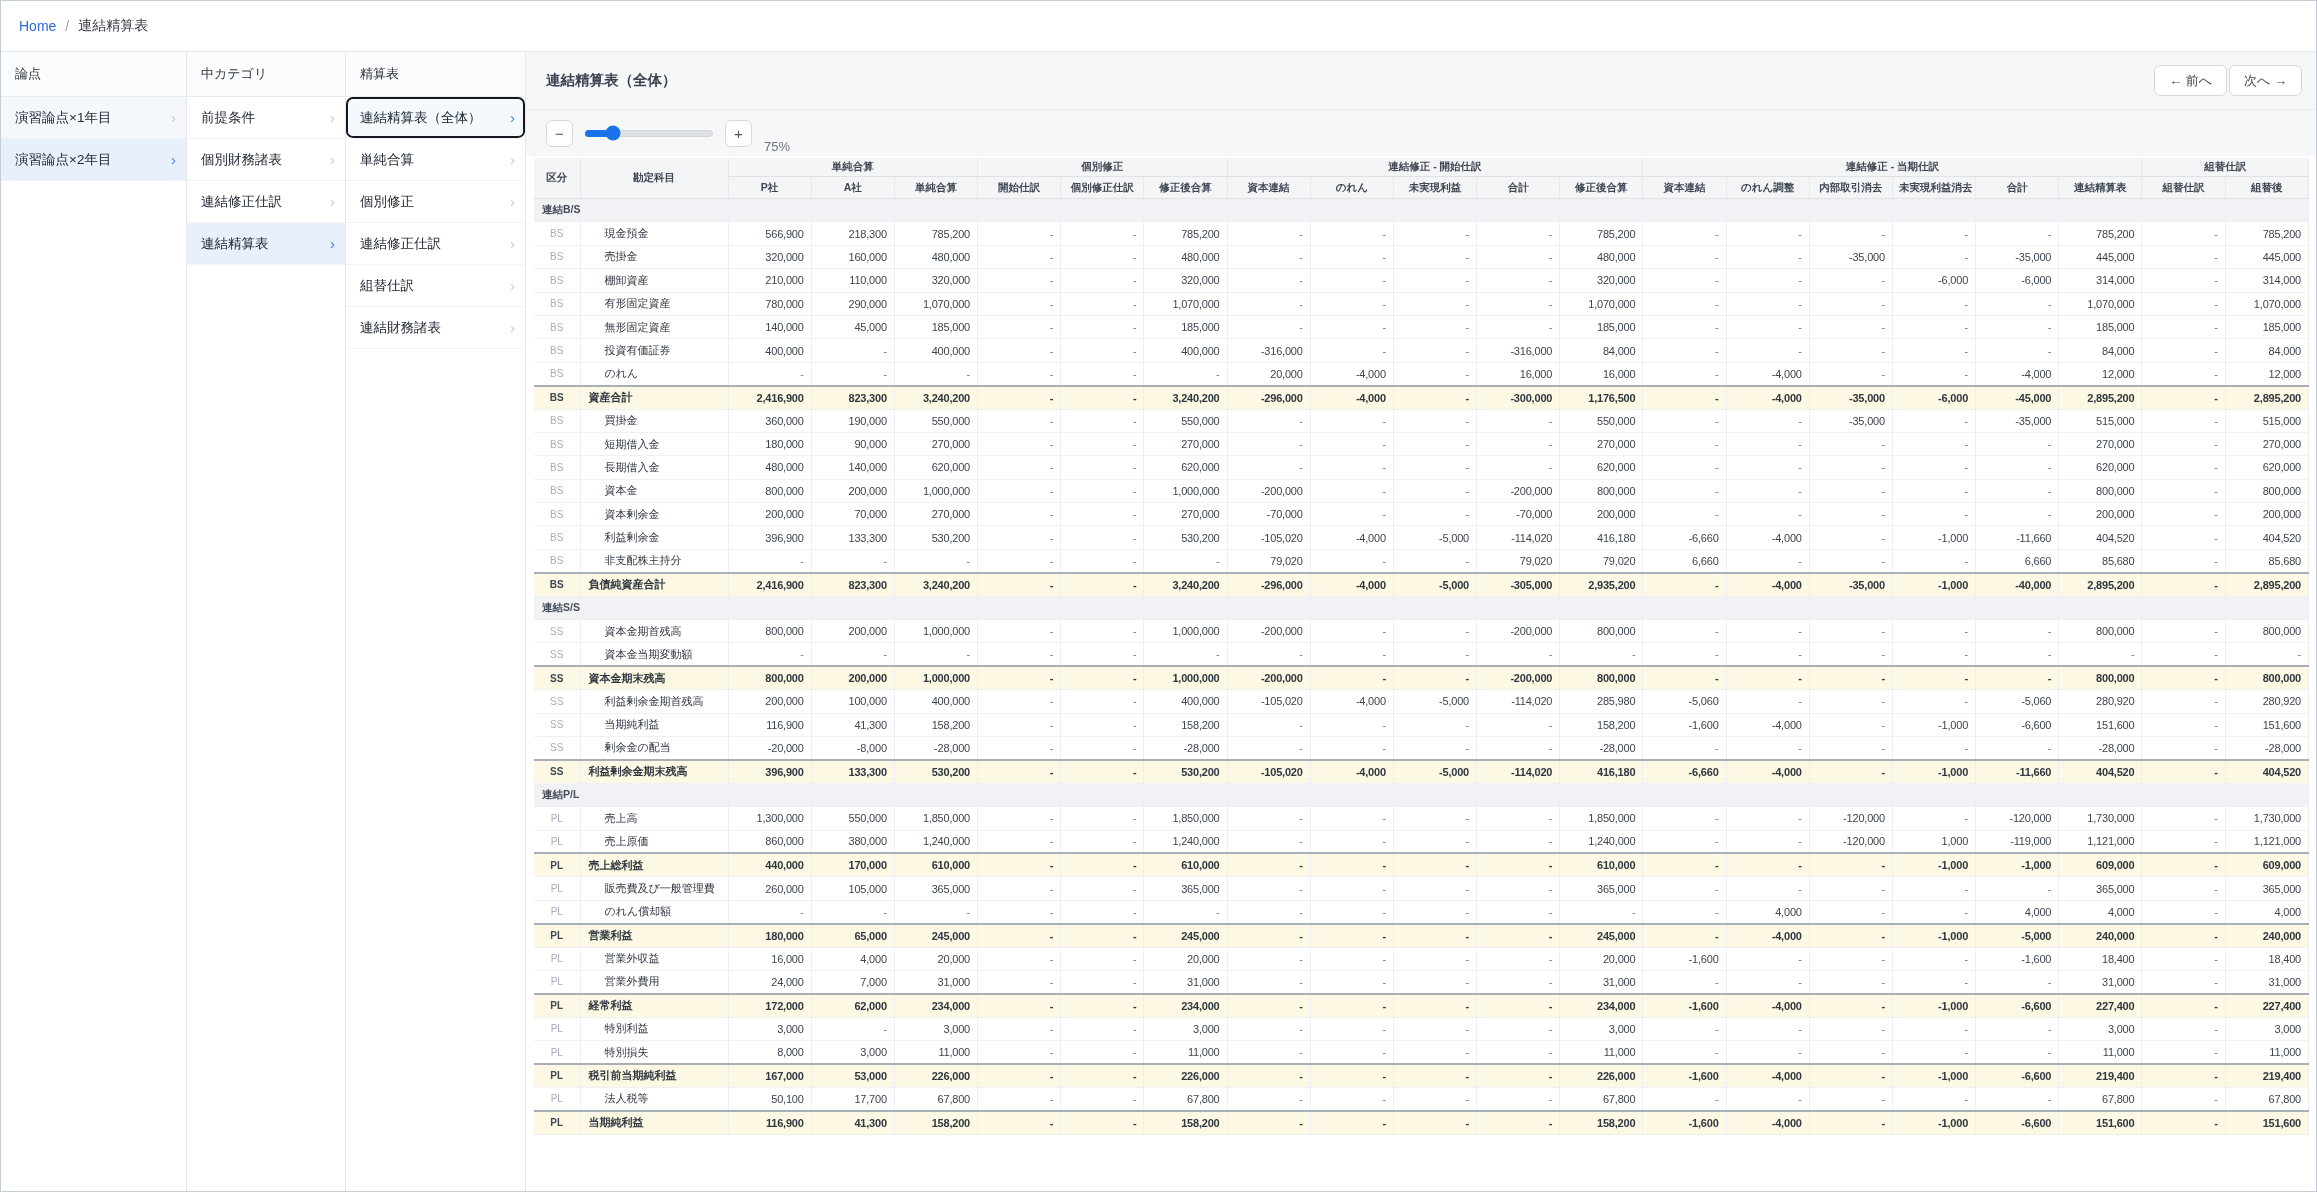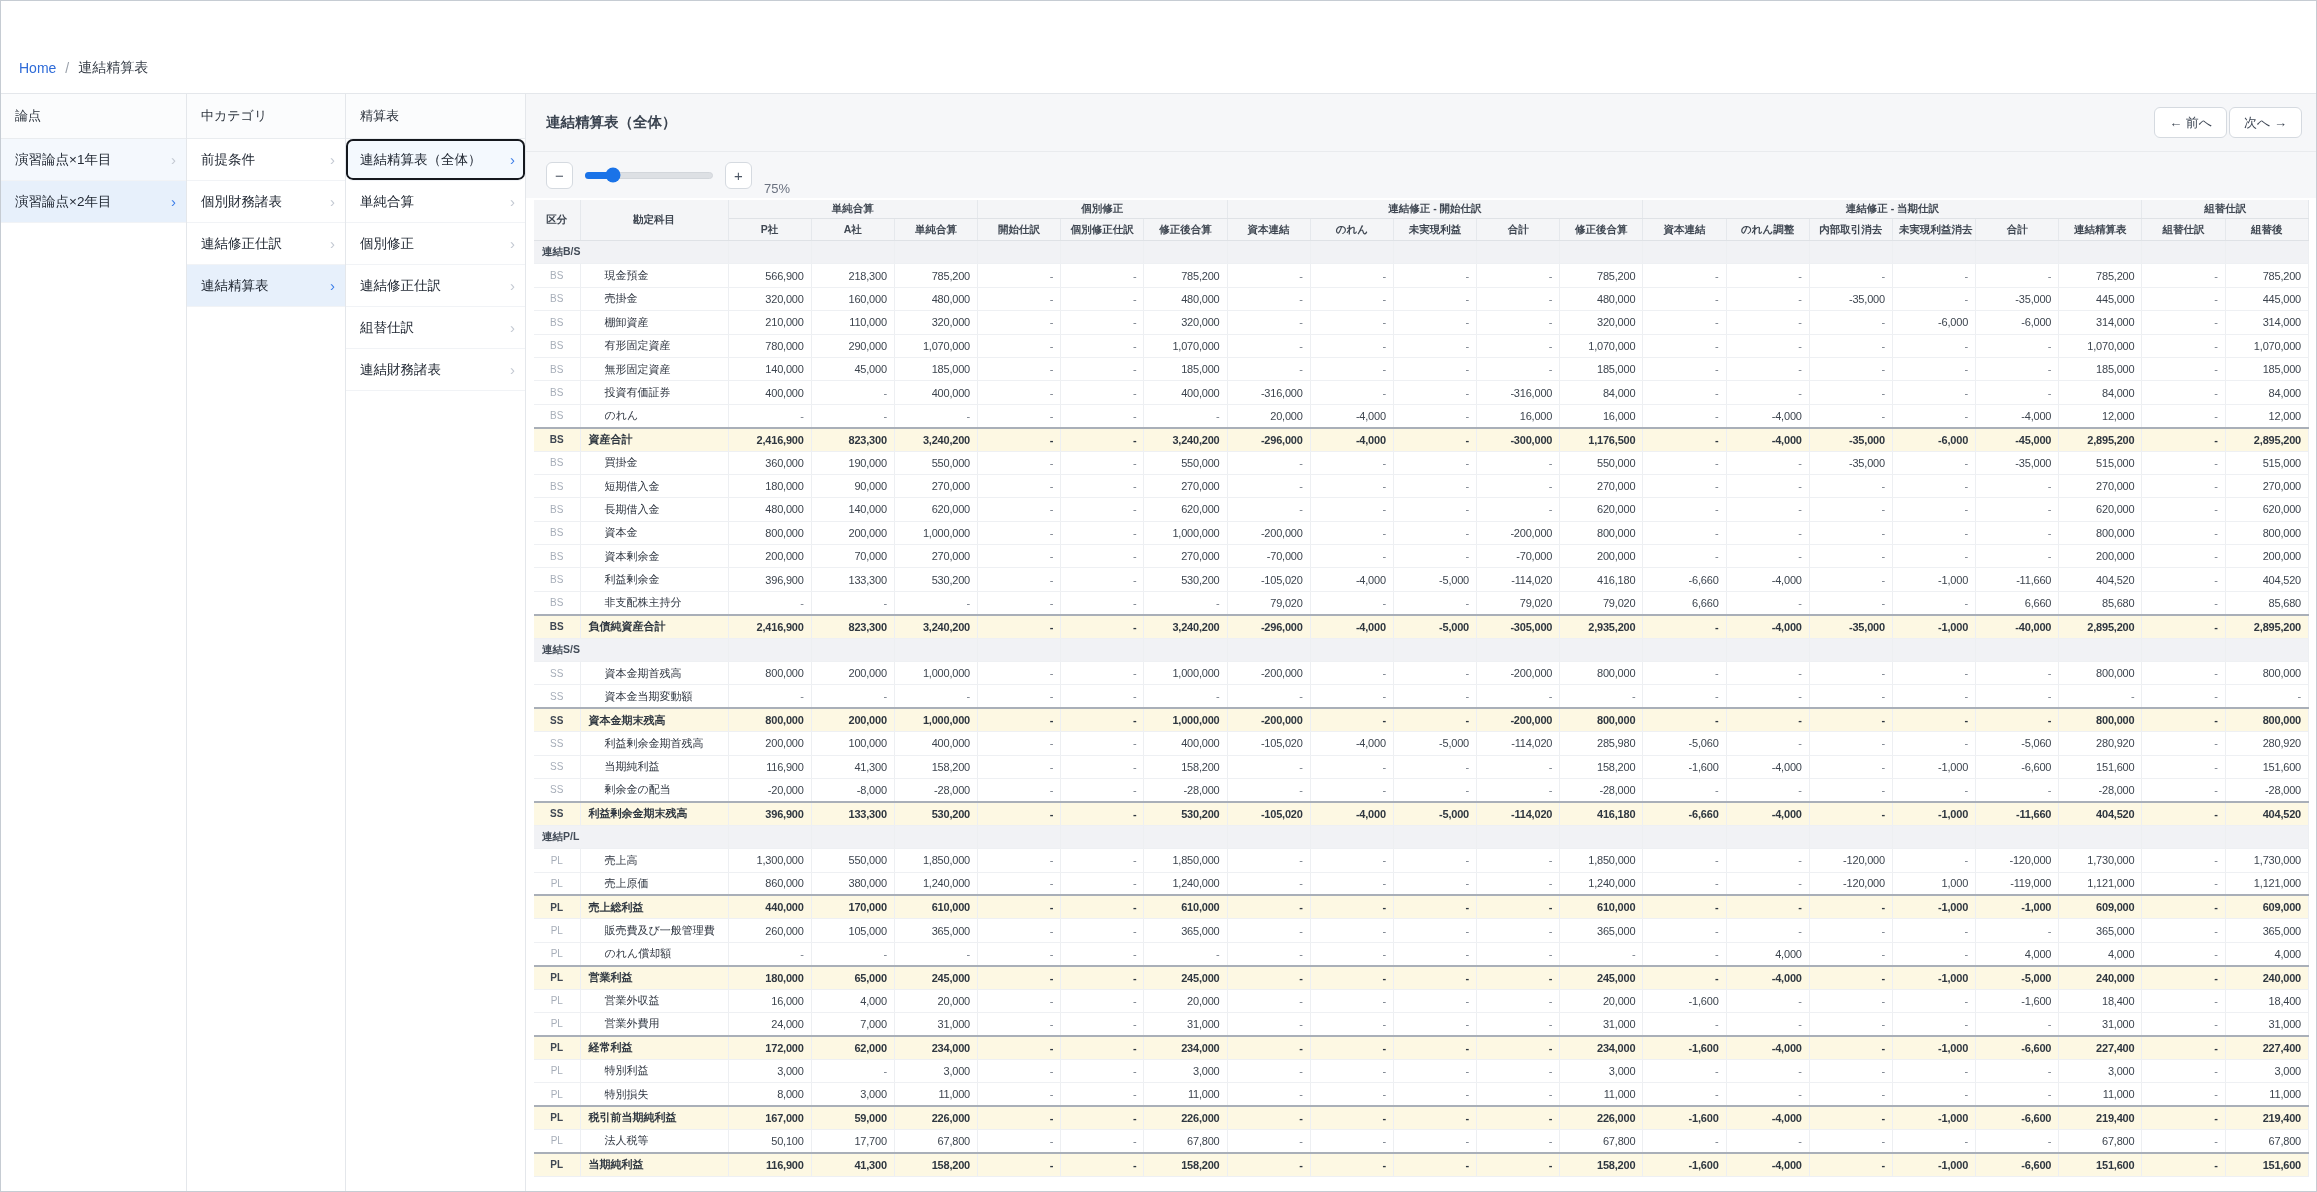--- a/index.html
+++ b/index.html
@@ -4,21 +4,21 @@
 <style>
   * { margin:0; padding:0; box-sizing:border-box; }
   html,body { width:2317px; height:1192px; }
   body {
     font-family:"Liberation Sans","DejaVu Sans",sans-serif;
     background:#ffffff; color:#353c46; overflow:hidden;
   }
   .app { width:2317px; height:1192px; border:1px solid #c6ccd3; background:#fff; display:flex; flex-direction:column; }
 
   
-  .breadcrumb { height:51px; display:flex; align-items:center; padding-left:18px; border-bottom:1px solid #e4e7eb; font-size:14px; flex:0 0 auto;margin-top:42px; }
+  .breadcrumb { height:51px; display:flex; align-items:center; padding-left:18px; border-bottom:1px solid #e4e7eb; font-size:14px; flex:0 0 auto; }
   .breadcrumb .home { color:#2e6bd8; cursor:pointer; }
   .breadcrumb .sep { color:#9aa1ab; margin:0 9px; }
   .breadcrumb .cur { color:#353c46; }
 
   
   .content { flex:1; display:flex; min-height:0; }
   .panel { background:#fff; border-right:1px solid #e4e7eb; flex:0 0 auto; }
   .panel.p0 { width:186px; } .panel.p1 { width:159px;text-align:center; } .panel.p2 { width:180px; }
   .panel-header { height:45px; display:flex; align-items:center; padding:0 14px; font-size:13px; font-weight:normal; color:#2c333d; border-bottom:1px solid #e9ecef; background:#fbfcfd; }
   .side-item { height:42px; display:flex; align-items:center; justify-content:space-between; padding:0 10px 0 14px; font-size:13.5px; color:#212833; border-bottom:1px solid #f1f3f6; cursor:pointer; position:relative; }
@@ -1059,21 +1059,21 @@
                 <td class="num dash">-</td>
                 <td class="num dash">-</td>
                 <td class="num">11,000</td>
                 <td class="num dash gb">-</td>
                 <td class="num">11,000</td>
               </tr>
               <tr class="total">
                 <td class="tag">PL</td>
                 <td class="acct">税引前当期純利益</td>
                 <td class="num gb">167,000</td>
-                <td class="num">59,000</td>
+                <td class="num">53,000</td>
                 <td class="num">226,000</td>
                 <td class="num dash gb">-</td>
                 <td class="num dash">-</td>
                 <td class="num">226,000</td>
                 <td class="num dash gb">-</td>
                 <td class="num dash">-</td>
                 <td class="num dash">-</td>
                 <td class="num dash">-</td>
                 <td class="num">226,000</td>
                 <td class="num gb">-1,600</td>

